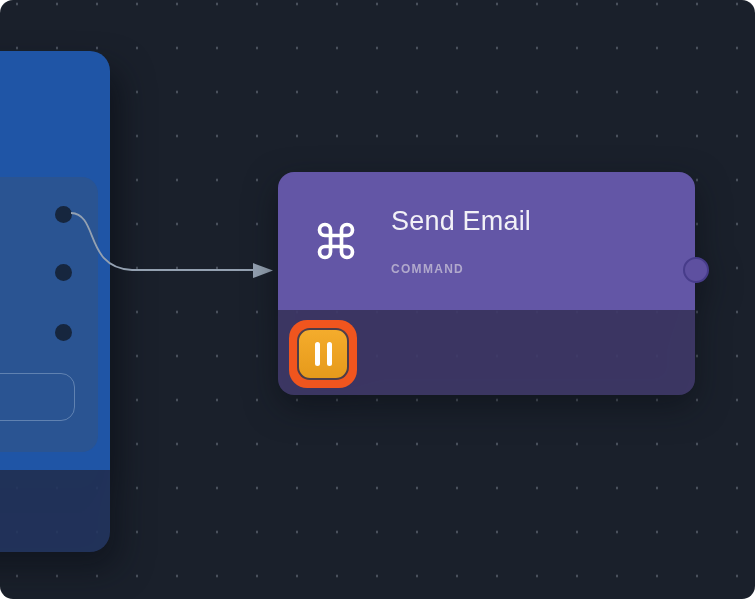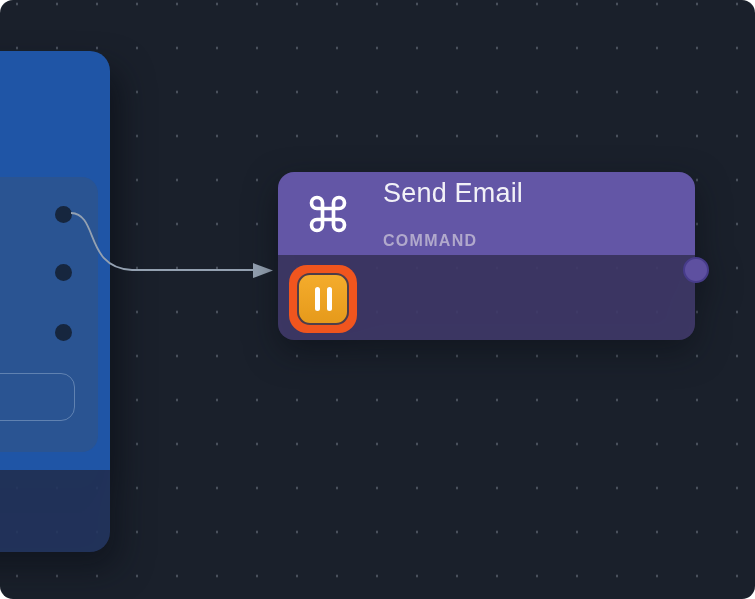--- a/index.html
+++ b/index.html
@@ -63,37 +63,37 @@
   }
 
   
   .email-node {
     position: absolute; left: 278px; top: 172px; width: 417px; height: 199px;
     z-index: 3;
     filter: drop-shadow(0 12px 16px rgba(5,9,16,0.5));
   }
   .email-header {
     position: relative;
-    height: 83px;
+    height: 138px;
     background: var(--purple-header, #6356a6);
     border-radius: 16px 16px 0 0;
     display: flex; align-items: center;
-    padding-left: 28px;
+    padding-left: 36px;
   }
   .cmd-icon { width: 44px; height: 46px; display: flex; align-items: center; }
   .titles { margin-left: 33px; display: flex; flex-direction: column; }
   .title {
     color: var(--title-color, #f2f1f7);
     font-size: 27px; font-weight: 500; line-height: 33px;
     letter-spacing: 0.2px;
   }
   .subtitle {
     margin-top: 22px;
     color: var(--subtitle-color, #b1a9cc);
-    font-size: 16px; font-weight: 700; line-height: 18px;
+    font-size: 12px; font-weight: 700; line-height: 18px;
     letter-spacing: 1.3px;
   }
   .email-body {
     position: relative;
     height: 85px;
     background: var(--purple-body, rgba(67,60,110,0.85));
     border-radius: 0 0 16px 16px;
   }
   .pause-btn {
     position: absolute; left: 11px; top: 10px;

